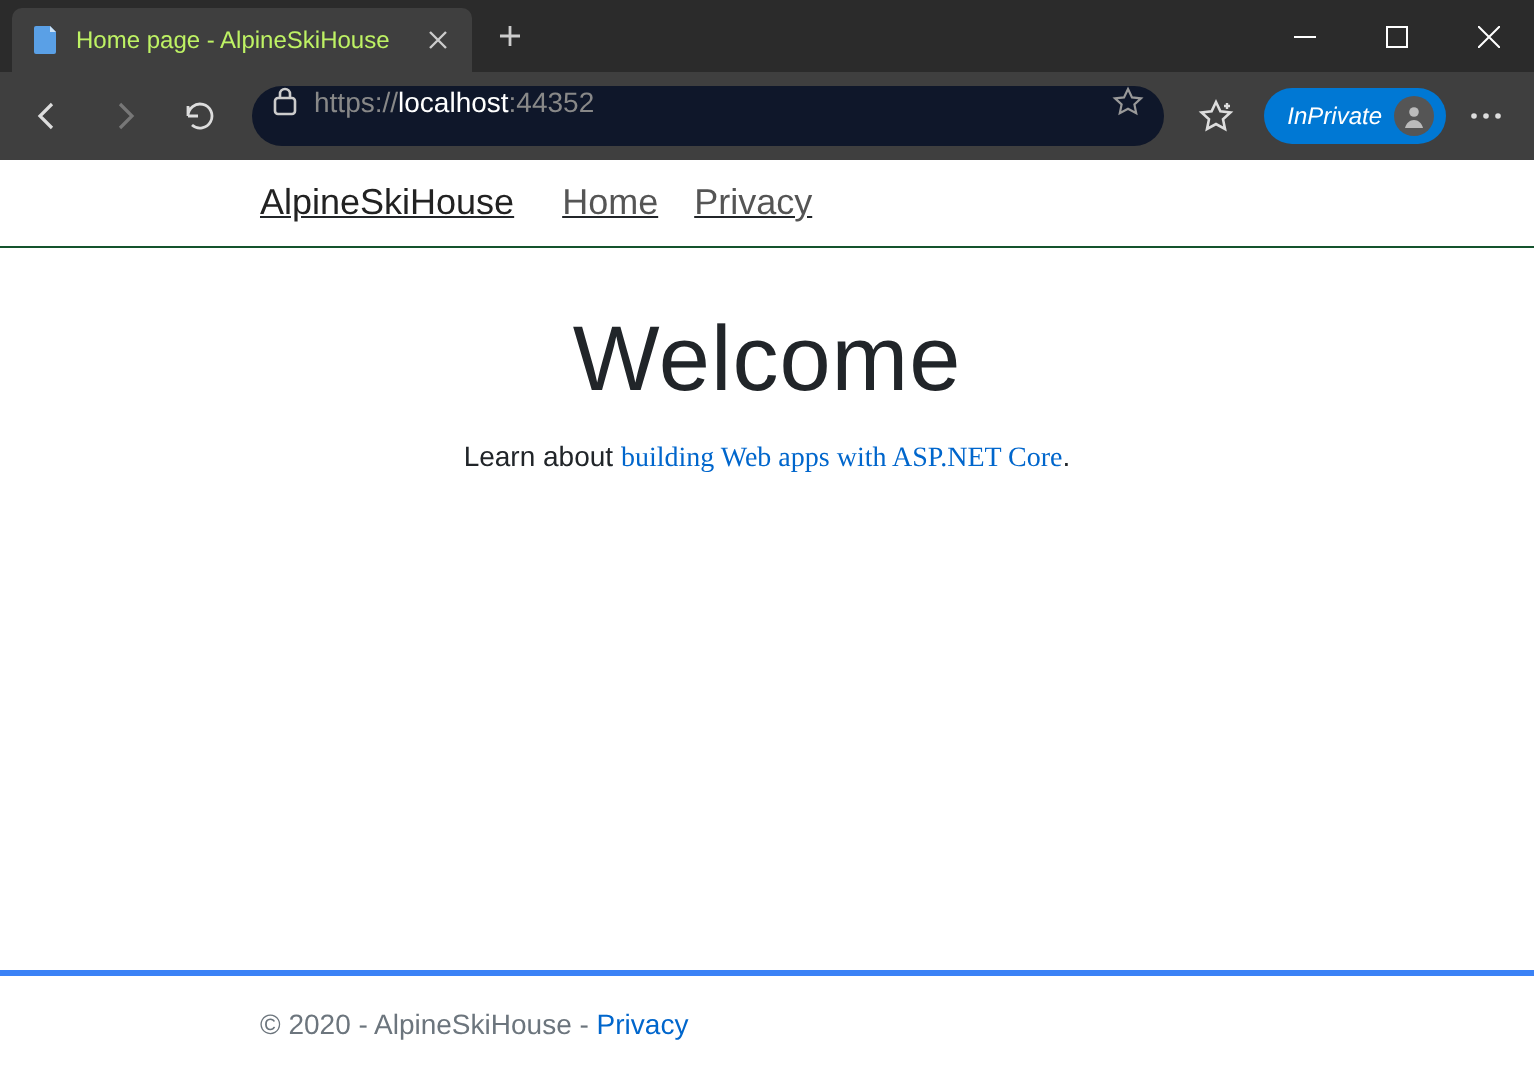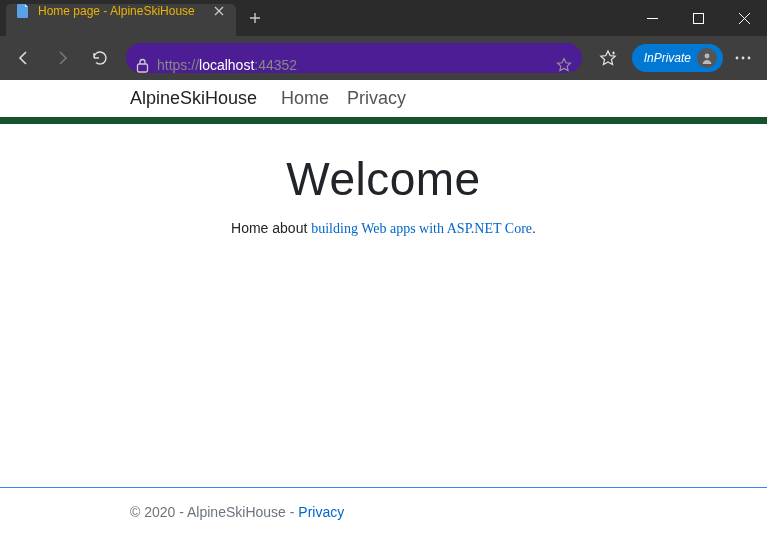--- a/index.html
+++ b/index.html
@@ -7,69 +7,70 @@
       font-family: "Segoe UI", Arial, sans-serif;
       width: 767px; height: 536px;
       background: #fff;
       display: flex; flex-direction: column;
       overflow: hidden;
     }
     
     .chrome { background: #2b2b2b; color: #fff; }
     .titlebar { display: flex; align-items: center; height: 36px; }
     .tab {
-      display: flex; 
+      display: flex; align-items: center;
       background: #3f3f3f;
       height: 32px; margin-left: 6px; margin-top: 4px;
       padding: 0 10px; border-radius: 5px 5px 0 0;
       min-width: 230px; gap: 8px;
-      font-size: 12px; color: #eab308;
+      font-size: 12px; color: #bef264;
     }
     .tab-favicon { width: 14px; height: 14px; display:flex; align-items:center; justify-content:center; }
     .tab-title { flex: 1; white-space: nowrap; overflow: hidden; text-overflow: ellipsis; }
     .tab-close { width: 14px; height: 14px; display:flex; align-items:center; justify-content:center; color:#ccc; font-size:13px; }
     .new-tab { width: 30px; height: 30px; display:flex; align-items:center; justify-content:center; color:#ccc; font-size:17px; margin-left:4px; }
     .win-controls { margin-left: auto; display:flex; }
     .win-btn { width: 46px; height: 36px; display:flex; align-items:center; justify-content:center; color:#fff; }
     .toolbar {
       background: #3f3f3f;
       height: 44px; display:flex; align-items:center; padding: 0 6px; gap: 2px;
     }
     .tb-btn { width: 36px; height: 36px; display:flex; align-items:center; justify-content:center; color:#ddd; border-radius:4px; }
     .tb-btn.disabled { color: #777; }
     .addr {
-      flex: 1; background: #4c1d95; height: 30px; border-radius: 15px;
-      display:flex; align-items:flex-end; padding: 0 10px; gap:8px; color:#ccc;
+      flex: 1; background: #0f172a; height: 30px; border-radius: 15px;
+      display:flex; align-items:flex-start; padding: 0 10px; gap:8px; color:#ccc;
       font-size: 14px; margin: 0 6px;
     }
     .url { flex:1; white-space:nowrap; overflow:hidden; }
     .url .dim { color: #888; }
     .url .bright { color: #fff; }
     .inprivate {
       background: #0078d4; color:#fff; font-size:12px;
       height: 28px; border-radius: 14px; padding: 0 6px 0 12px;
       display:flex; align-items:center; gap:6px; margin-left:4px;font-style:italic;
     }
     .avatar { width:20px; height:20px; border-radius:50%; background:#555; display:flex; align-items:center; justify-content:center; }
     
     .page { flex:1; display:flex; flex-direction:column; background:#fff; color:#212529; }
     .site-nav {
-      height: 44px; border-bottom: 7px solid #14532d;
+      height: 44px; border-bottom: 1px solid #14532d;
       display:flex; align-items:center; padding: 0 130px; gap: 18px;
       font-size: 15px;
+      text-decoration: underline;
     }
     .brand { font-size: 18px; color:#222; margin-right: 6px; }
     .navlink { color:#555; text-decoration:none; font-size:18px; }
     .hero { text-align:center; padding: 28px 20px 10px; }
     .hero h1 { font-weight: 300; font-size: 46px; color:#212529; letter-spacing:0.5px;text-align:center; }
     .lead { margin-top: 14px; font-size: 14px; color:#212529; }
     .lead a { color:#0066cc; text-decoration:none;font-family:Liberation Serif, serif; }
     .spacer { flex:1; }
     .footer {
-      border-top: 1px solid #3b82f6; padding: 16px 130px;
+      border-top: 3px solid #3b82f6; padding: 16px 130px;
       font-size: 14px; color:#6c757d;
     }
     .footer a { color:#0066cc; text-decoration:none; }
     svg { display:block; }
   </style>
 </head>
 <body>
 
 <div class="chrome">
   <div class="titlebar">
@@ -169,20 +170,20 @@
 
 <div class="page">
   <div class="site-nav">
     <a class="brand">AlpineSkiHouse</a>
     <a class="navlink">Home</a>
     <a class="navlink">Privacy</a>
   </div>
   <div class="hero">
     <h1>Welcome</h1>
     <p class="lead">
-      <span>Home about </span><a>building Web apps with ASP.NET Core</a><span>.</span>
+      <span>Learn about </span><a>building Web apps with ASP.NET Core</a><span>.</span>
     </p>
   </div>
   <div class="spacer"></div>
   <div class="footer">
     <span>© 2020 - AlpineSkiHouse - </span><a>Privacy</a>
   </div>
 </div>
 
 </body></html>

